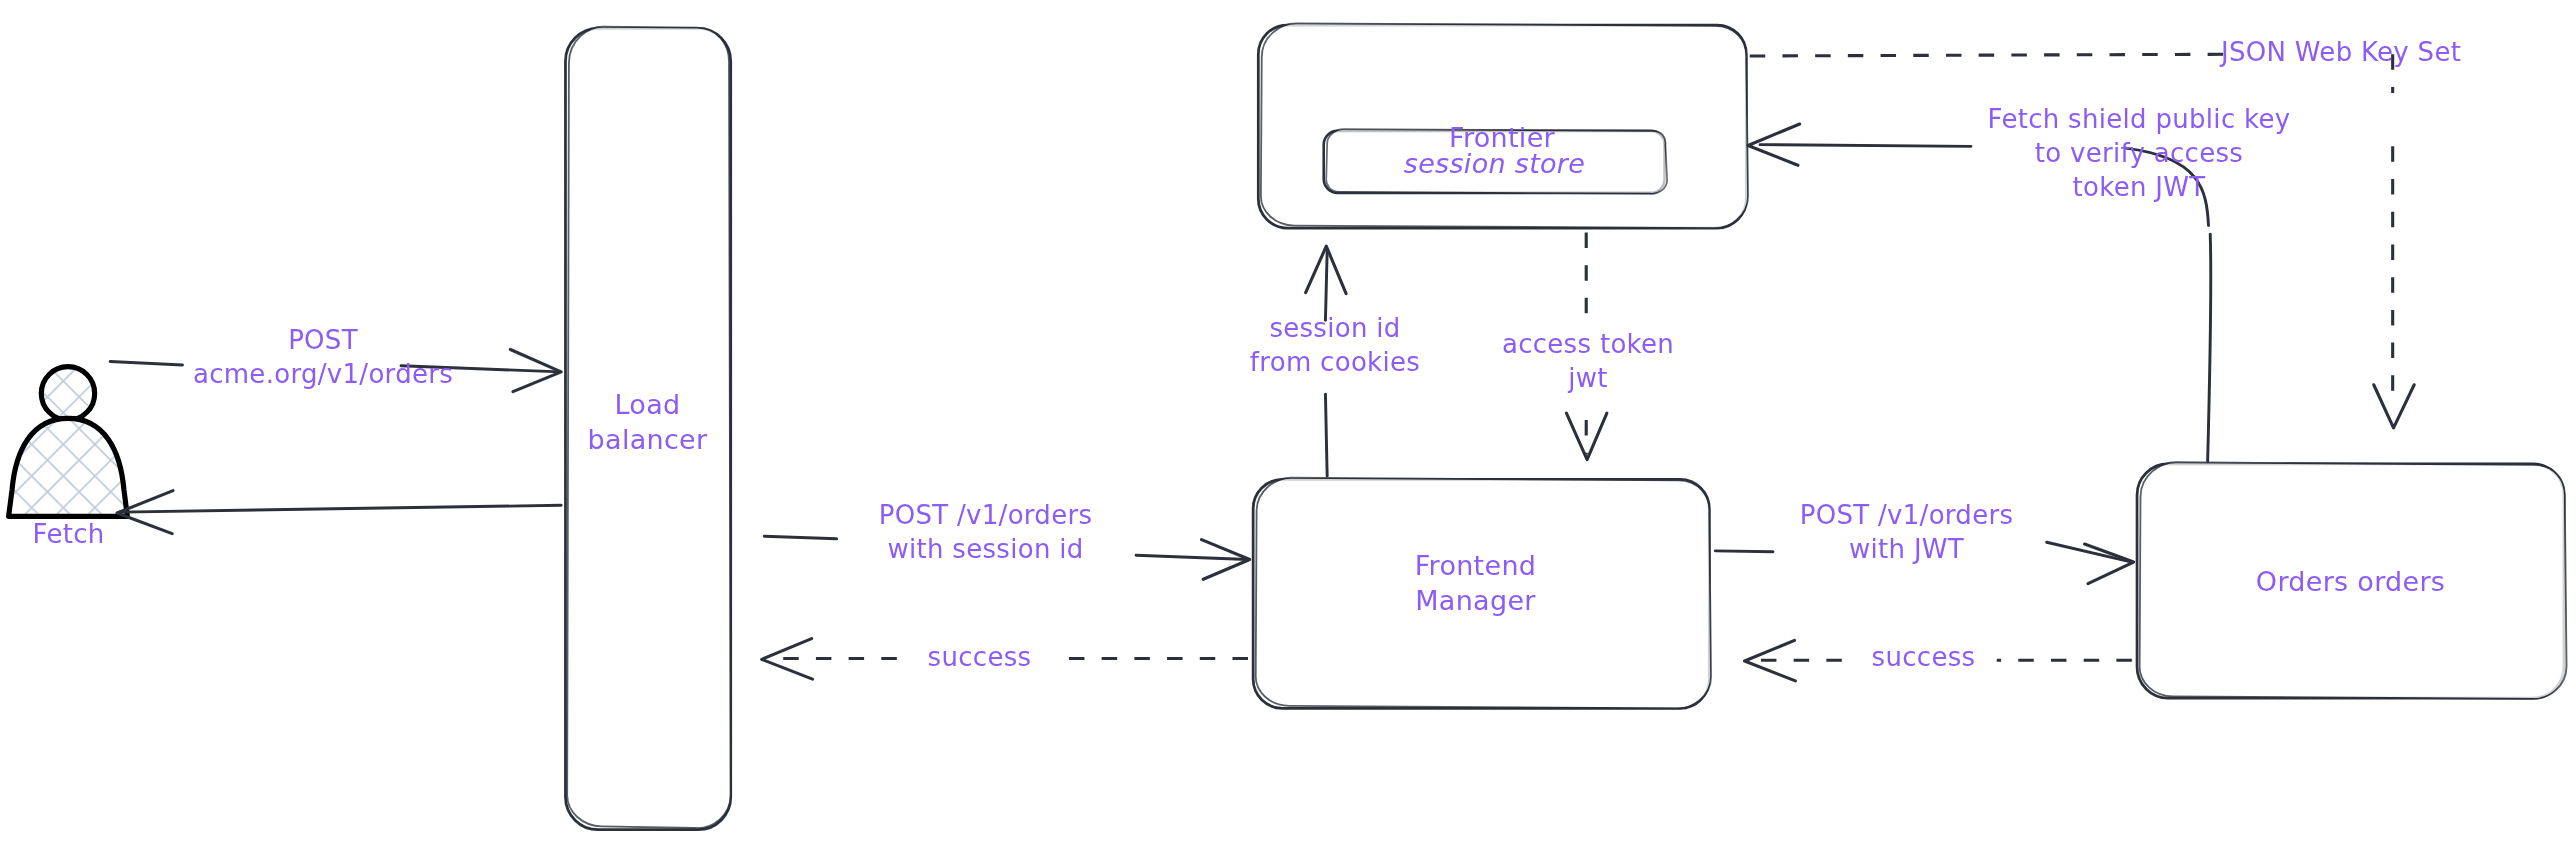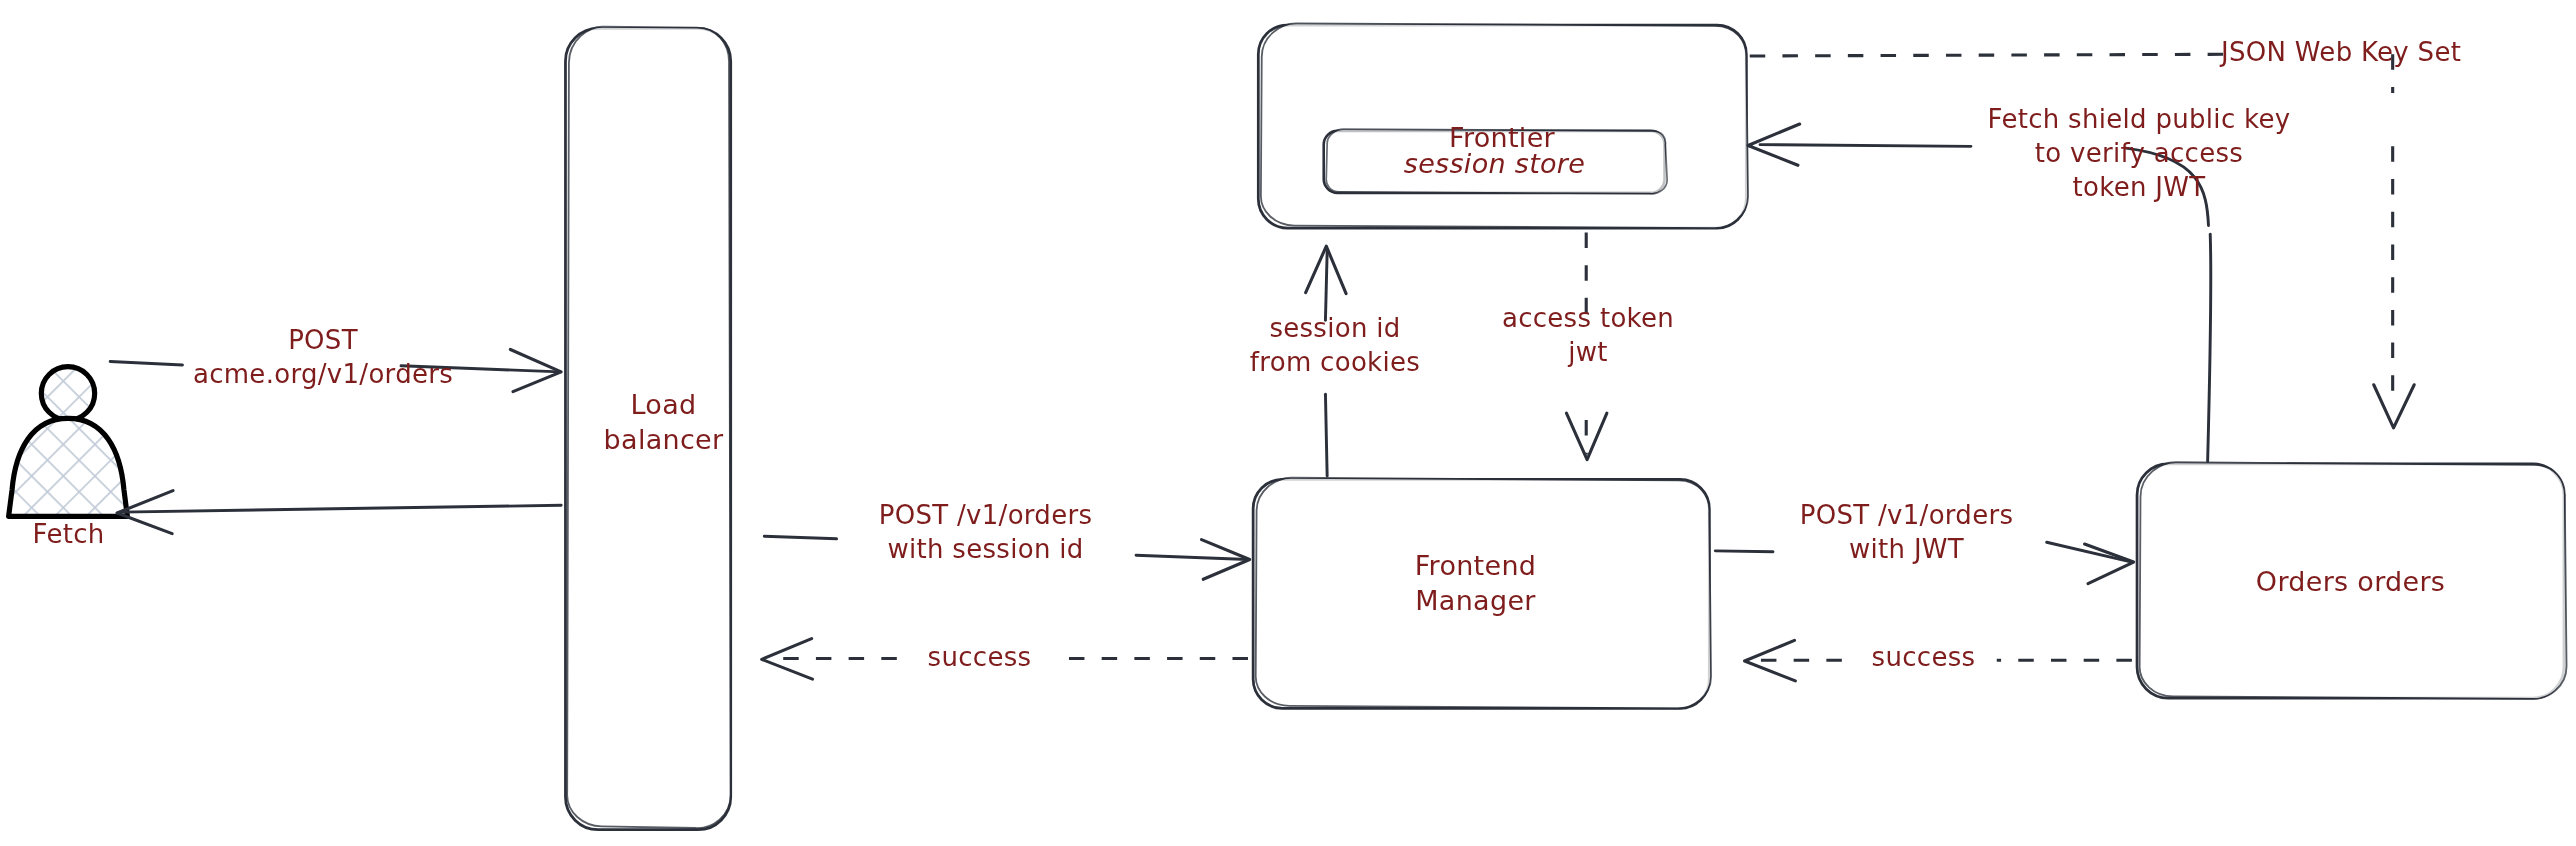--- a/index.html
+++ b/index.html
@@ -63,21 +63,21 @@
   }
   .arrowhead {
     fill: none;
     stroke: #2b303a;
     stroke-width: 3.6;
     stroke-linecap: round;
     stroke-linejoin: round;
   }
   .lbl {
     position: absolute;
-    color: #7f1d1d;
+    color: #8b5cf6;
     font-family: "DejaVu Sans", sans-serif;
     font-size: 26px;
     line-height: 1.28;
     text-align: center;
     white-space: pre-line;
     letter-spacing: 0.3px;
     user-select: none;
   }
   .node-label {
     font-size: 27px;
@@ -198,21 +198,21 @@
     </g>
 
     <g>
       <path class="edge-dashed" d="M 2033 65 L 2584 63"></path>
       <path class="edge-dashed" d="M 2780 63 L 2780 108"></path>
       <path class="edge-dashed" d="M 2780 170 L 2780 468"></path>
       <path class="arrowhead" d="M 2758 447 L 2781 497 L 2805 447"></path>
     </g>
   </svg>
 
-  <div class="lbl node-label" style="left:565px; top:387px; width:165px;margin-left:16px;">Load
+  <div class="lbl node-label" style="left:565px; top:387px; width:165px;">Load
 balancer</div>
 
   <div class="lbl node-label" style="left:1258px; top:97px; width:488px;margin-top:23px;">Frontier</div>
 
   <div class="lbl node-label" style="left:1324px; top:146px; width:341px;font-style:italic;">session store</div>
 
   <div class="lbl node-label" style="left:1253px; top:548px; width:445px;">Frontend
 Manager</div>
 
   <div class="lbl node-label" style="left:2137px; top:564px; width:427px;">Orders orders</div>
@@ -223,21 +223,21 @@
 acme.org/v1/orders</div>
 
   <div class="lbl edge-label" style="left:822px; top:499px; width:327px;">POST /v1/orders
 with session id</div>
 
   <div class="lbl edge-label" style="left:895px; top:641px; width:169px;">success</div>
 
   <div class="lbl edge-label" style="left:1210px; top:312px; width:250px;">session id
 from cookies</div>
 
-  <div class="lbl edge-label" style="left:1463px; top:302px; width:250px;">access token
+  <div class="lbl edge-label" style="left:1463px; top:328px; width:250px;">access token
 jwt</div>
 
   <div class="lbl edge-label" style="left:1756px; top:499px; width:301px;">POST /v1/orders
 with JWT</div>
 
   <div class="lbl edge-label" style="left:1839px; top:641px; width:169px;">success</div>
 
   <div class="lbl edge-label" style="left:1967px; top:103px; width:344px;">Fetch shield public key
 to verify access
 token JWT</div>

